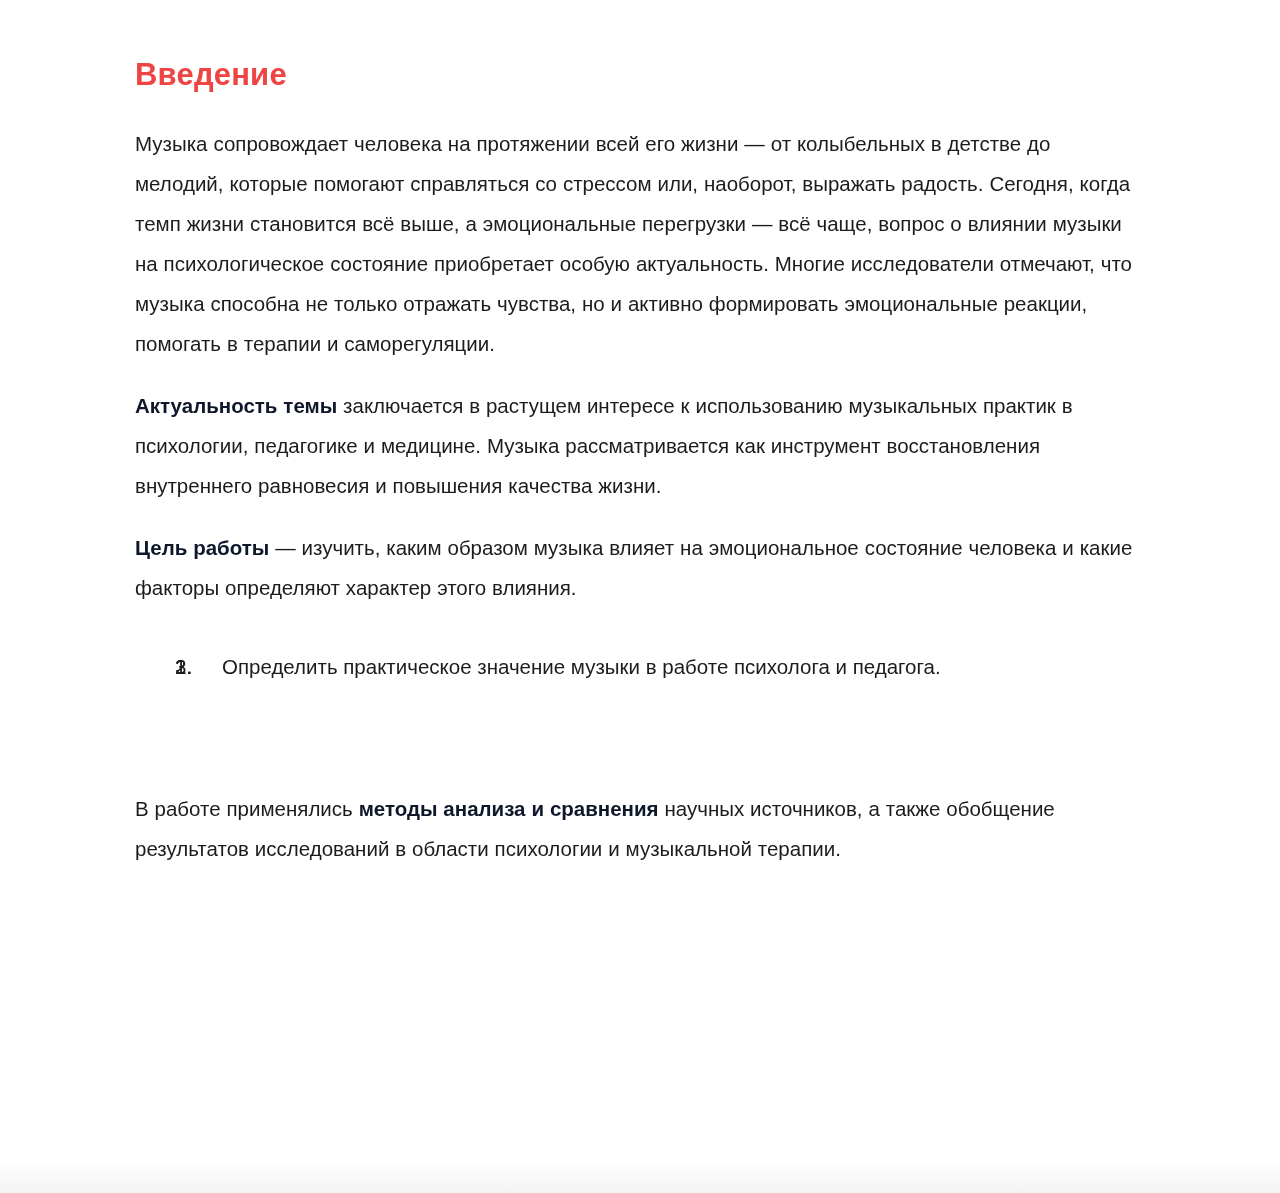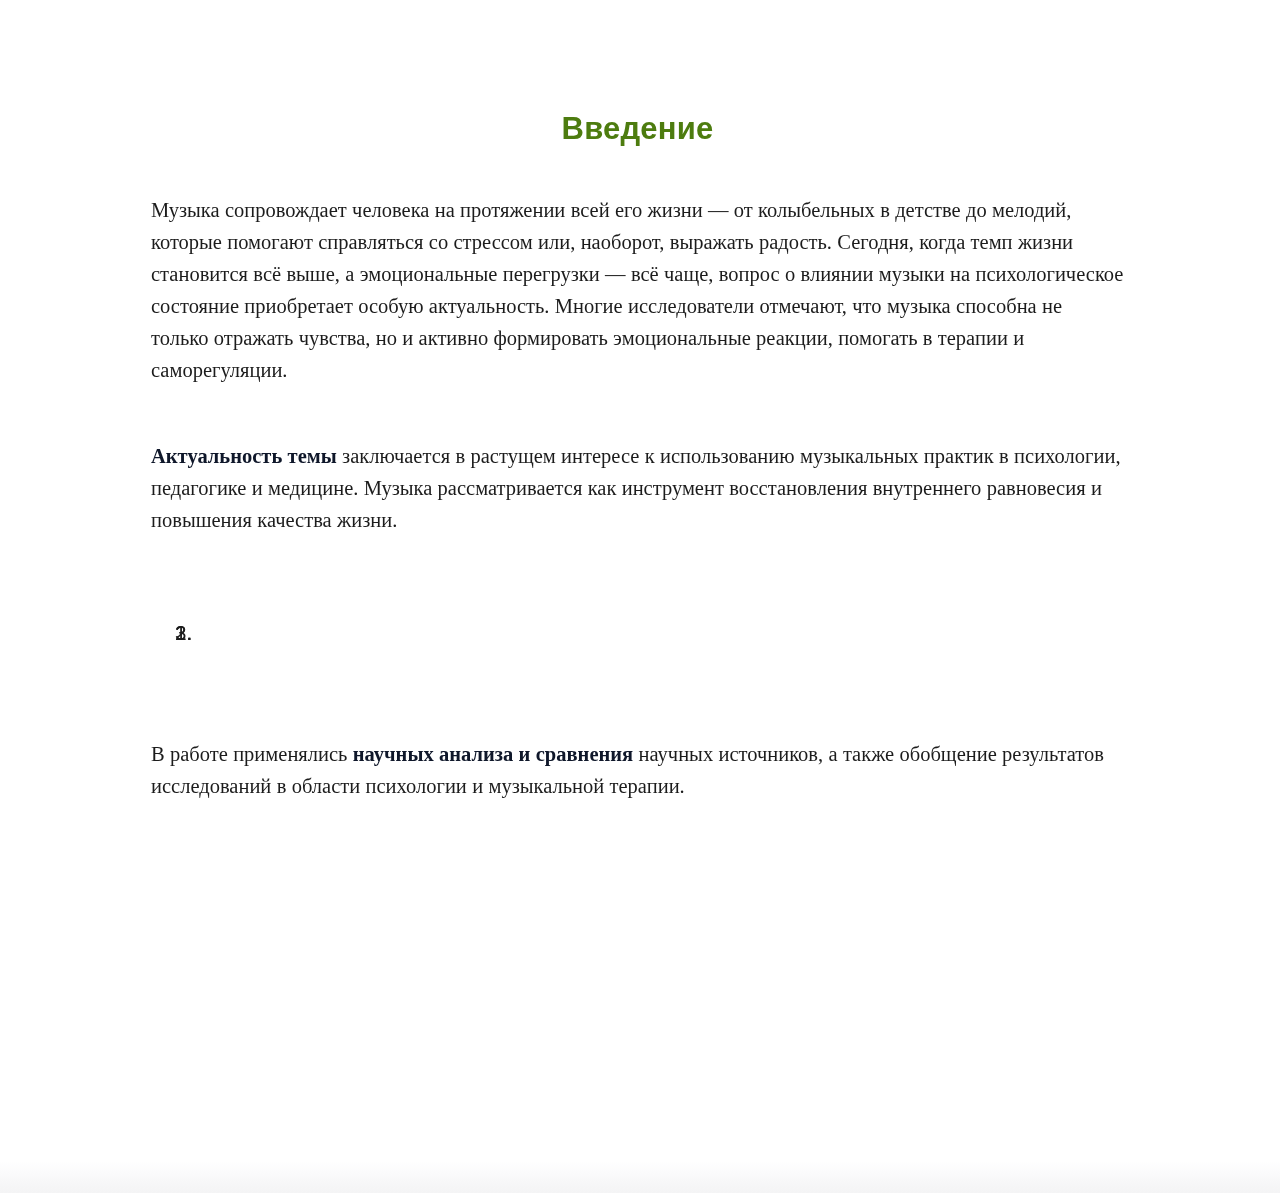--- a/index.html
+++ b/index.html
@@ -30,36 +30,34 @@
   .doc-body {
     position: absolute;
     left: 135px;
     top: 0;
     width: 1005px;
   }
 
   .doc-title {
     font-size: 31px;
     font-weight: bold;
-    text-align: center;
-    color: #4d7c0f;
+    color: #ef4444;
     letter-spacing: 0.2px;
     margin: 0;
-    padding-top: 110px;
+    padding-top: 56px;
     line-height: 1.2;
   }
 
   .para {
     font-size: 20.5px;
-    line-height: 32px;
+    line-height: 40px;
     color: #1c1c1c;
-    margin: 16px;
+    margin: 0;
     text-align: left;
     word-spacing: 0.2px;
-    font-family: Liberation Serif, serif;
   }
 
   .para b, .lead {
     font-weight: bold;
     color: #0f172a;
   }
 
   
   .gap-after-title { height: 31px; }
   .gap-para        { height: 22px; }
@@ -113,45 +111,47 @@
     <div class="gap-after-title"></div>
 
     <p class="para"><span>Музыка сопровождает человека на протяжении всей его жизни — от колыбельных в детстве до мелодий, которые помогают справляться со стрессом или, наоборот, выражать радость. Сегодня, когда темп жизни становится всё выше, а эмоциональные перегрузки — всё чаще, вопрос о влиянии музыки на психологическое состояние приобретает особую актуальность. Многие исследователи отмечают, что музыка способна не только отражать чувства, но и активно формировать эмоциональные реакции, помогать в терапии и саморегуляции.</span></p>
 
     <div class="gap-para"></div>
 
     <p class="para"><b class="lead">Актуальность темы</b><span> заключается в растущем интересе к использованию музыкальных практик в психологии, педагогике и медицине. Музыка рассматривается как инструмент восстановления внутреннего равновесия и повышения качества жизни.</span></p>
 
     <div class="gap-para"></div>
 
+    <p class="para"><b class="lead">Цель работы</b><span> — изучить, каким образом музыка влияет на эмоциональное состояние человека и какие факторы определяют характер этого влияния.</span></p>
 
     <div class="gap-para"></div>
 
 
     <div class="gap-before-list"></div>
 
     <ol class="task-list">
       <li>
         <span class="num">1.</span>
       </li>
       <li>
         <span class="num">2.</span>
       </li>
       <li>
         <span class="num">3.</span>
+        <span>Определить практическое значение музыки в работе психолога и педагога.</span>
       </li>
     </ol>
 
     <div class="gap-after-list"></div>
 
 
     <div class="gap-para"></div>
 
 
     <div class="gap-para"></div>
 
-    <p class="para"><span>В работе применялись </span><b>научных анализа и сравнения</b><span> научных источников, а также обобщение результатов исследований в области психологии и музыкальной терапии.</span></p>
+    <p class="para"><span>В работе применялись </span><b>методы анализа и сравнения</b><span> научных источников, а также обобщение результатов исследований в области психологии и музыкальной терапии.</span></p>
 
   </div>
 
   <div class="bottom-fade"></div>
 
 </div>
 
 </body></html>

